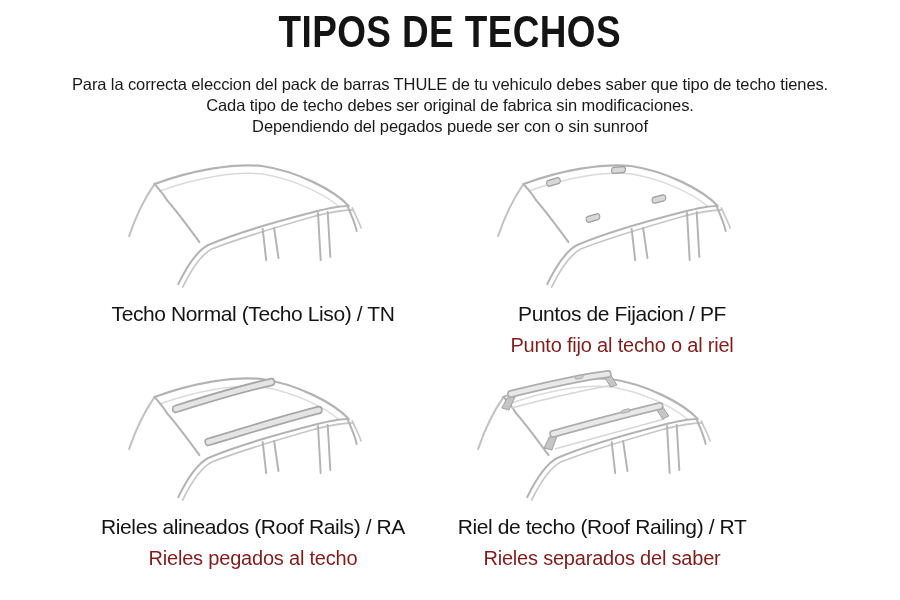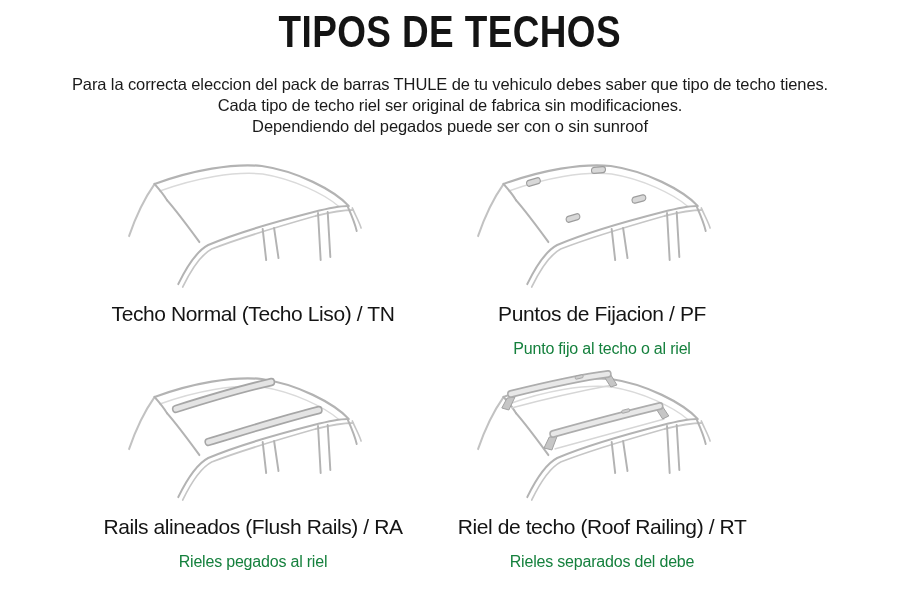--- a/index.html
+++ b/index.html
@@ -42,29 +42,29 @@
   }
   .card svg { display: block; width: 290px; height: 150px; }
   .card .label {
     font-size: 21px;
     letter-spacing: -0.4px;
     margin-top: 2px;
     white-space: nowrap;
     color: #141414;
   }
   .card .sublabel {
-    font-size: 16px;
+    font-size: 20px;
     letter-spacing: -0.2px;
-    margin-top: 14px;
+    margin-top: 8px;
     white-space: nowrap;
-    color: #15803d;
+    color: #7f1d1d;
   }
   .sublabel:empty { display: none; }
   .card-1 { left: 63px;  top: 150px; }
-  .card-2 { left: 412px; top: 150px; }
+  .card-2 { left: 432px; top: 150px; }
   .card-3 { left: 63px;  top: 363px; }
   .card-4 { left: 412px; top: 363px; }
 </style>
 </head>
 <body>
 
 <div class="page">
 
   <svg width="0" height="0" style="position:absolute" aria-hidden="true">
     <defs>
@@ -133,21 +133,21 @@
       </g>
     </defs>
   </svg>
 
   <div class="title-wrap">
     <span class="page-title">TIPOS DE TECHOS</span>
   </div>
 
   <div class="intro">
     <p>Para la correcta eleccion del pack de barras THULE de tu vehiculo debes saber que tipo de techo tienes.</p>
-    <p>Cada tipo de techo riel ser original de fabrica sin modificaciones.</p>
+    <p>Cada tipo de techo debes ser original de fabrica sin modificaciones.</p>
     <p>Dependiendo del pegados puede ser con o sin sunroof</p>
   </div>
 
   <div class="card card-1">
     <svg viewBox="0 0 330 150" preserveAspectRatio="none">
       <use href="#roof-base" xlink:href="#roof-base"></use>
     </svg>
     <div class="label">Techo Normal (Techo Liso) / TN</div>
 
   </div>
@@ -159,26 +159,26 @@
     </svg>
     <div class="label">Puntos de Fijacion / PF</div>
     <div class="sublabel">Punto fijo al techo o al riel</div>
   </div>
 
   <div class="card card-3">
     <svg viewBox="0 0 330 150" preserveAspectRatio="none">
       <use href="#roof-base" xlink:href="#roof-base"></use>
       <use href="#roof-flushrails" xlink:href="#roof-flushrails"></use>
     </svg>
-    <div class="label">Rails alineados (Flush Rails) / RA</div>
-    <div class="sublabel">Rieles pegados al riel</div>
+    <div class="label">Rieles alineados (Roof Rails) / RA</div>
+    <div class="sublabel">Rieles pegados al techo</div>
   </div>
 
   <div class="card card-4">
     <svg viewBox="0 0 330 150" preserveAspectRatio="none">
       <use href="#roof-base" xlink:href="#roof-base"></use>
       <use href="#roof-roofrails" xlink:href="#roof-roofrails"></use>
     </svg>
     <div class="label">Riel de techo (Roof Railing) / RT</div>
-    <div class="sublabel">Rieles separados del debe</div>
+    <div class="sublabel">Rieles separados del saber</div>
   </div>
 
 </div>
 
 </body></html>

